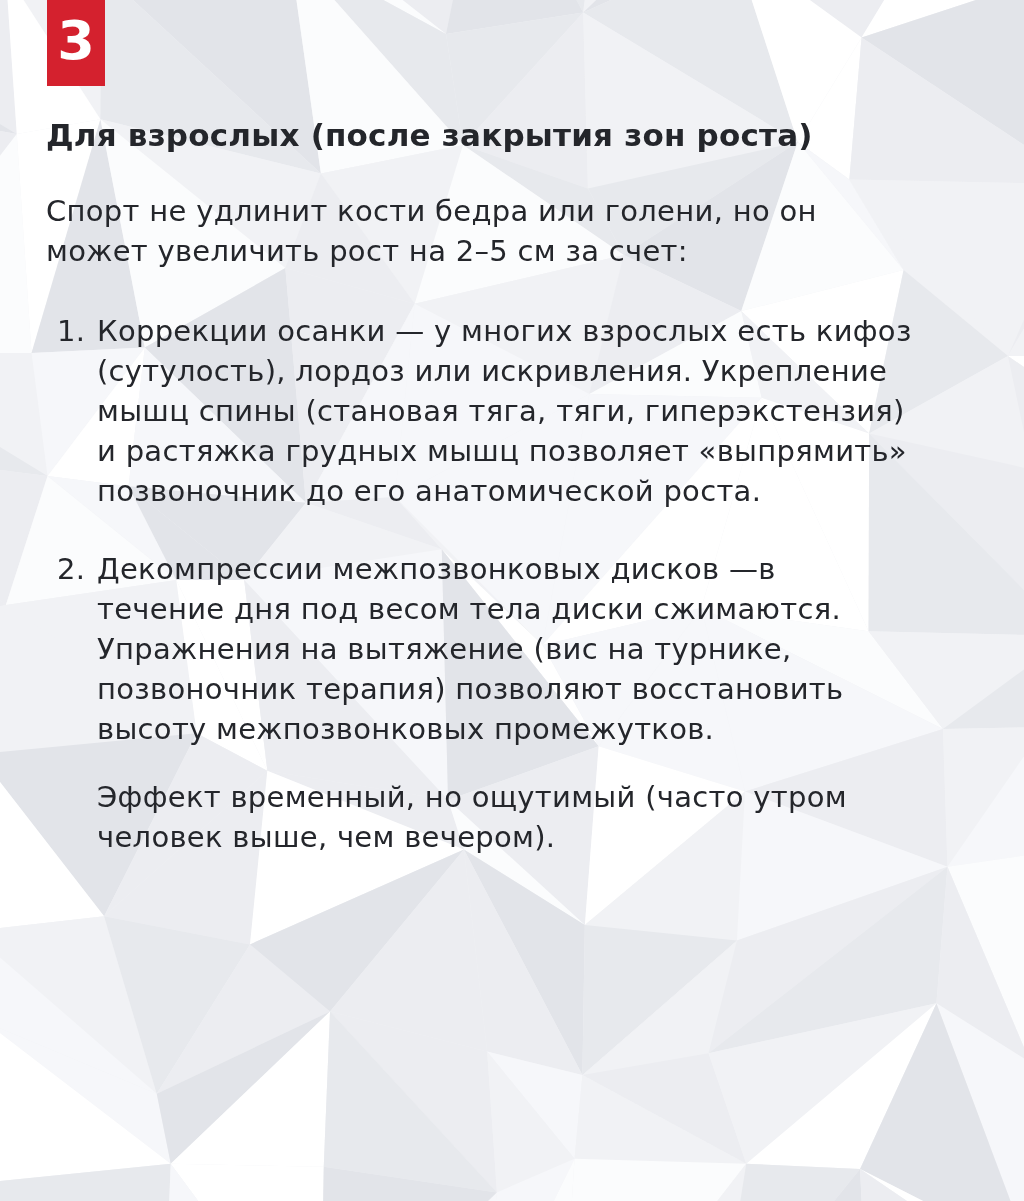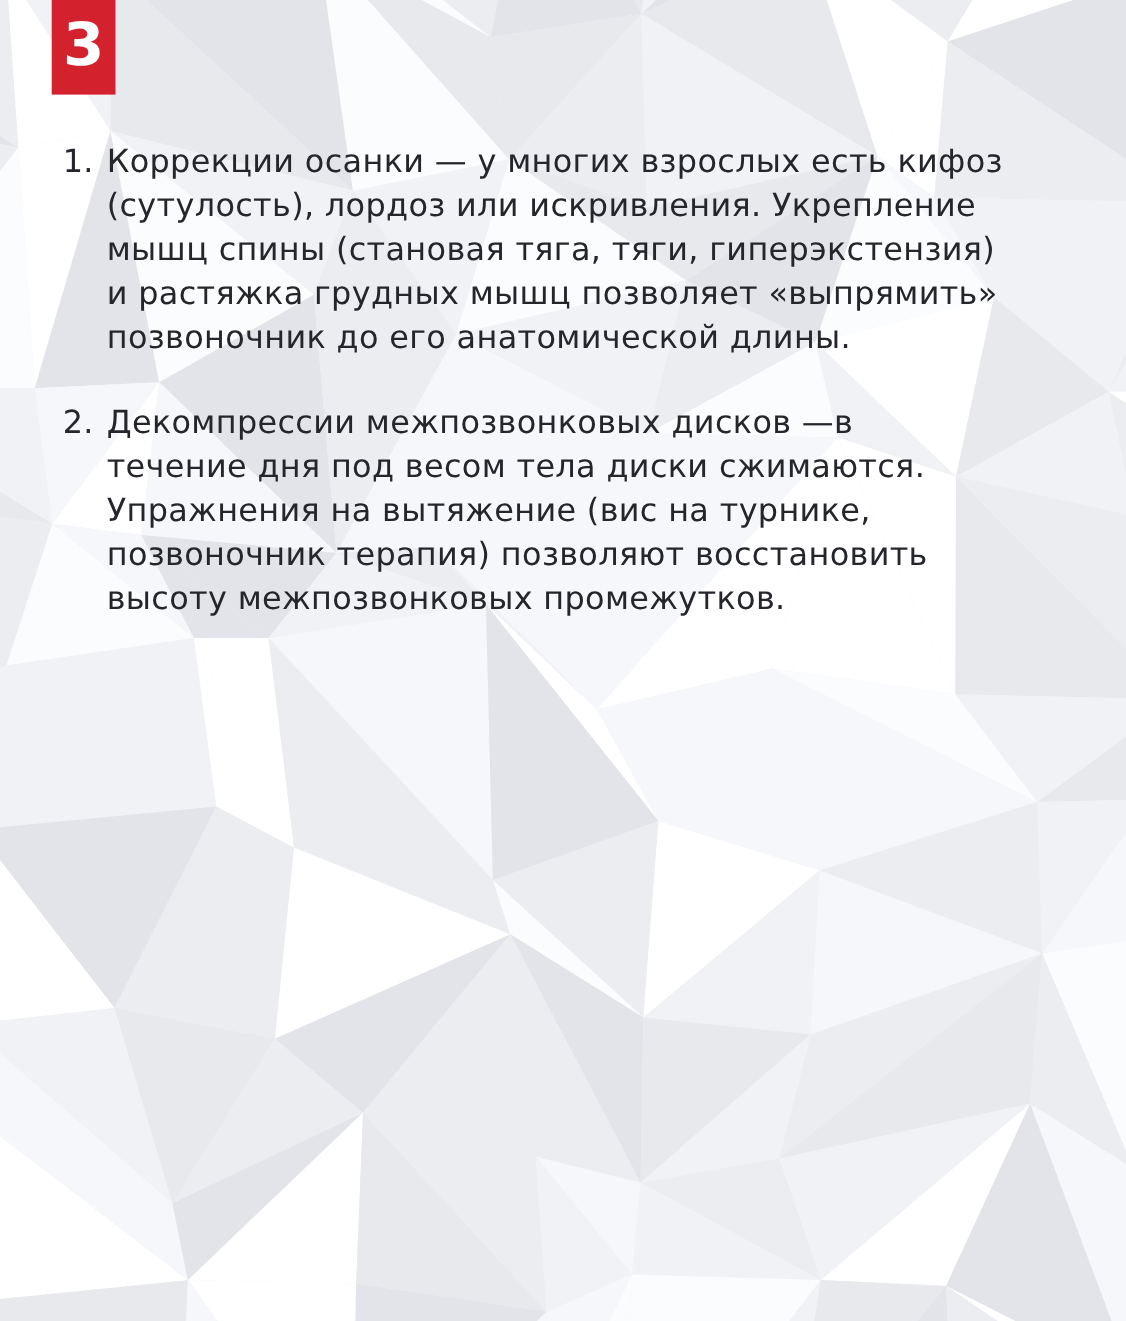--- a/index.html
+++ b/index.html
@@ -293,36 +293,41 @@
       <polygon points="1076.6328328503296,1316.1738458564505 1252.4781389450654,1346.4216091819108 1041.3897587340325,1455.006459674798" fill="#ffffff"></polygon>
       <polygon points="1252.4781389450654,1346.4216091819108 1143.1231744606048,1459.672051742673 1041.3897587340325,1455.006459674798" fill="#f1f2f5"></polygon>
     </svg>
 
   <div class="content">
 
     <div class="badge">
       <span>3</span>
     </div>
 
-
+    <h1 class="heading">Для взрослых (после закрытия зон роста)</h1>
+
+    <p class="intro">Спорт не удлинит кости бедра или голени, но он
+может увеличить рост на 2–5 см за счет:</p>
 
     <div class="list">
       <div class="list-item">
         <span class="num">1.</span>
         <span class="item-text">Коррекции осанки — у многих взрослых есть кифоз
 (сутулость), лордоз или искривления. Укрепление
 мышц спины (становая тяга, тяги, гиперэкстензия)
 и растяжка грудных мышц позволяет «выпрямить»
-позвоночник до его анатомической длины.</span>
+позвоночник до его анатомической роста.</span>
       </div>
       <div class="list-item">
         <span class="num">2.</span>
         <span class="item-text">Декомпрессии межпозвонковых дисков —в
 течение дня под весом тела диски сжимаются.
 Упражнения на вытяжение (вис на турнике,
 позвоночник терапия) позволяют восстановить
 высоту межпозвонковых промежутков.</span>
       </div>
     </div>
 
+    <p class="note">Эффект временный, но ощутимый (часто утром
+человек выше, чем вечером).</p>
 
   </div>
 </div>
 
 </body></html>

